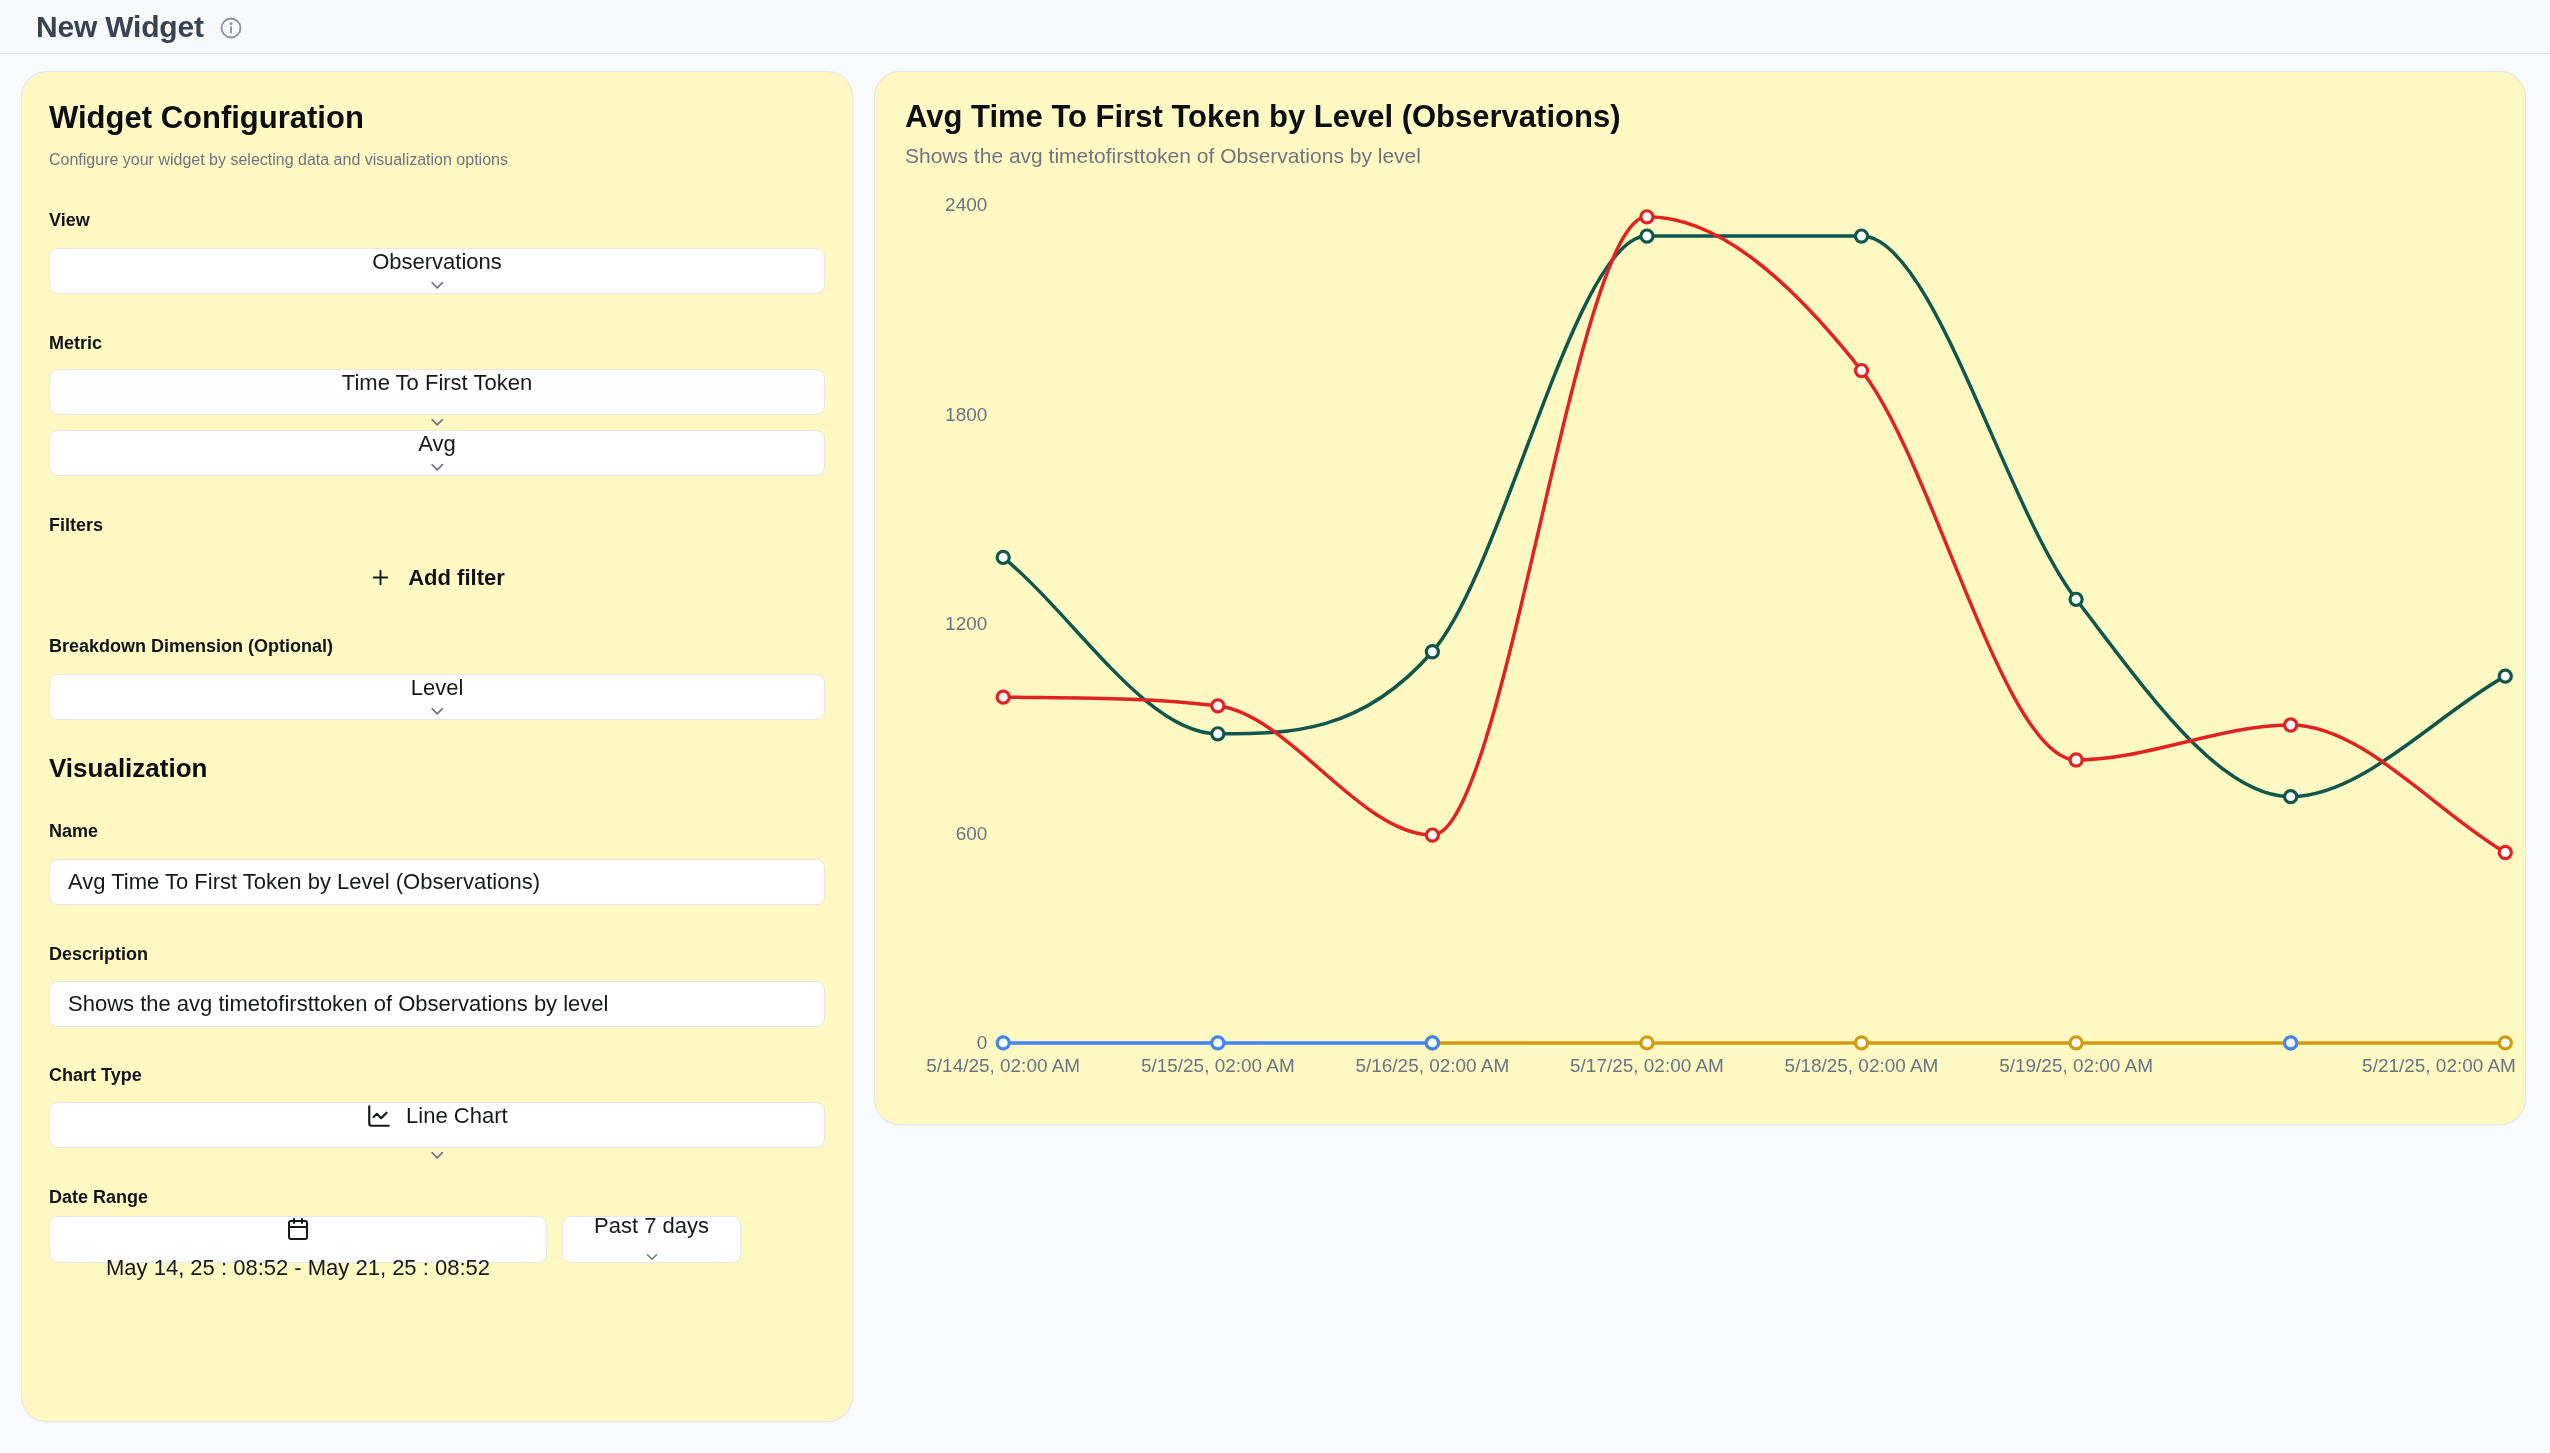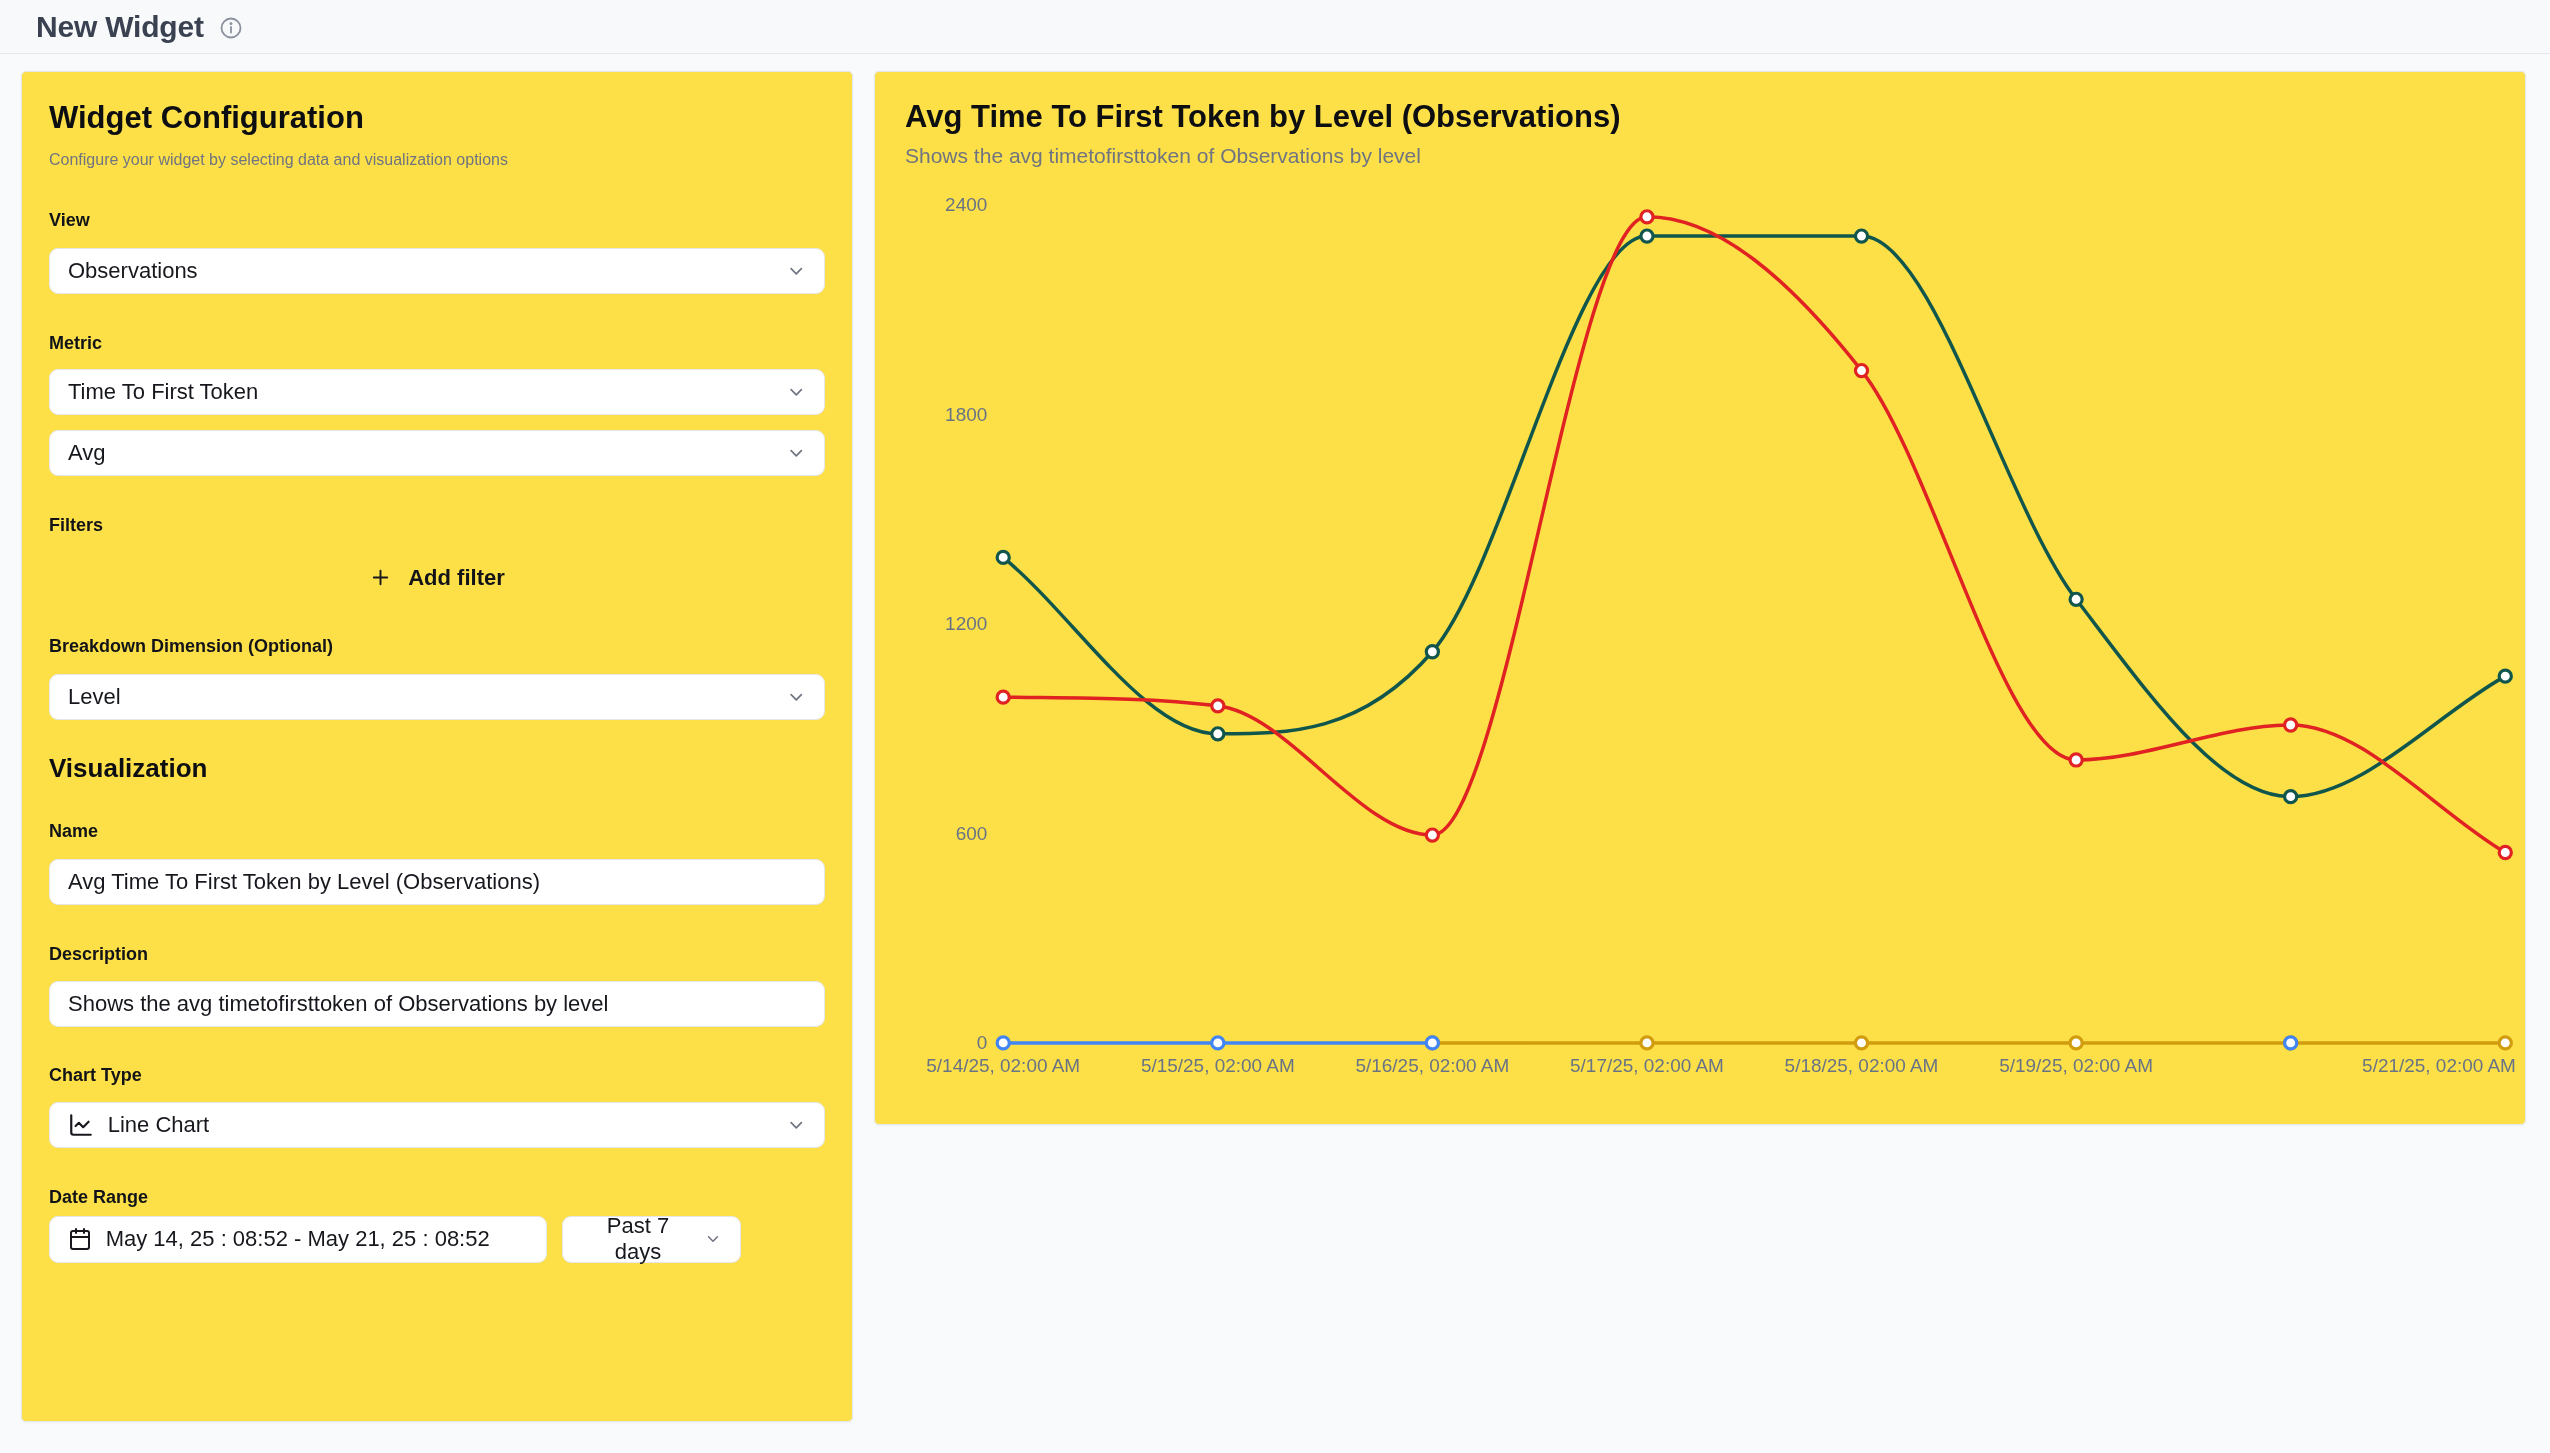--- a/index.html
+++ b/index.html
@@ -17,23 +17,23 @@
     border-bottom: 1.5px solid #e7e9ee;
     display: flex; align-items: center;
     padding: 0 36px; gap: 15px;
   }
   .topbar-title { font-size: 30px; font-weight: 700; color: #3a4150; letter-spacing: -0.2px; }
   .info-ic { width: 24px; height: 24px; color: #8b919d; margin-top: 3px; }
 
   
   .main { display: flex; align-items: flex-start; gap: 21px; padding: 16.7px 23.5px 0 21px; }
   .card {
-    background: #fde047;
+    background: #fef9c3;
     border: 1.2px solid #e5e7eb;
-    border-radius: 5px;
+    border-radius: 26px;
     box-shadow: 0 0.8px 2.3px rgba(16,24,40,.04);
   }
   .config-card { width: 832px; height: 1351px; padding: 27px; }
   .chart-card  { width: 1652px; height: 1054px; position: relative; overflow: hidden; }
 
   
   .cfg-h1 { font-size: 31px; line-height: 36px; font-weight: 700; color: #0d0e11; margin-top: 1.5px; }
   .cfg-sub { font-size: 16px; line-height: 26px; color: #6f7480; margin-top: 10.6px; }
   .section-h { font-size: 26px; line-height: 30px; font-weight: 700; color: #0d0e11; }
   .sec-data { margin-top: 27px; }
@@ -47,20 +47,21 @@
 
   .select, .text-input, .date-btn, .preset-btn {
     width: 100%; height: 46px;
     border: 1.4px solid #e4e6ea;
     border-radius: 9px;
     background: #fff;
     display: flex; align-items: center;
     padding: 0 18px;
     font-size: 22px; color: #16181d;
     font-family: "Liberation Sans", sans-serif;
+    flex-direction: column;
   }
   .select { justify-content: space-between; cursor: pointer; }
   .select .sel-left { display: flex; align-items: center; gap: 13.7px; }
   .chev { width: 20.5px; height: 20.5px; color: #6f7480; flex: 0 0 auto; }
   .text-input { outline: none; }
   input.text-input { display: block; }
 
   .filters-row { margin-top: 18px; display: flex; justify-content: center; }
   .add-filter-btn {
     display: inline-flex; align-items: center; gap: 16px;

